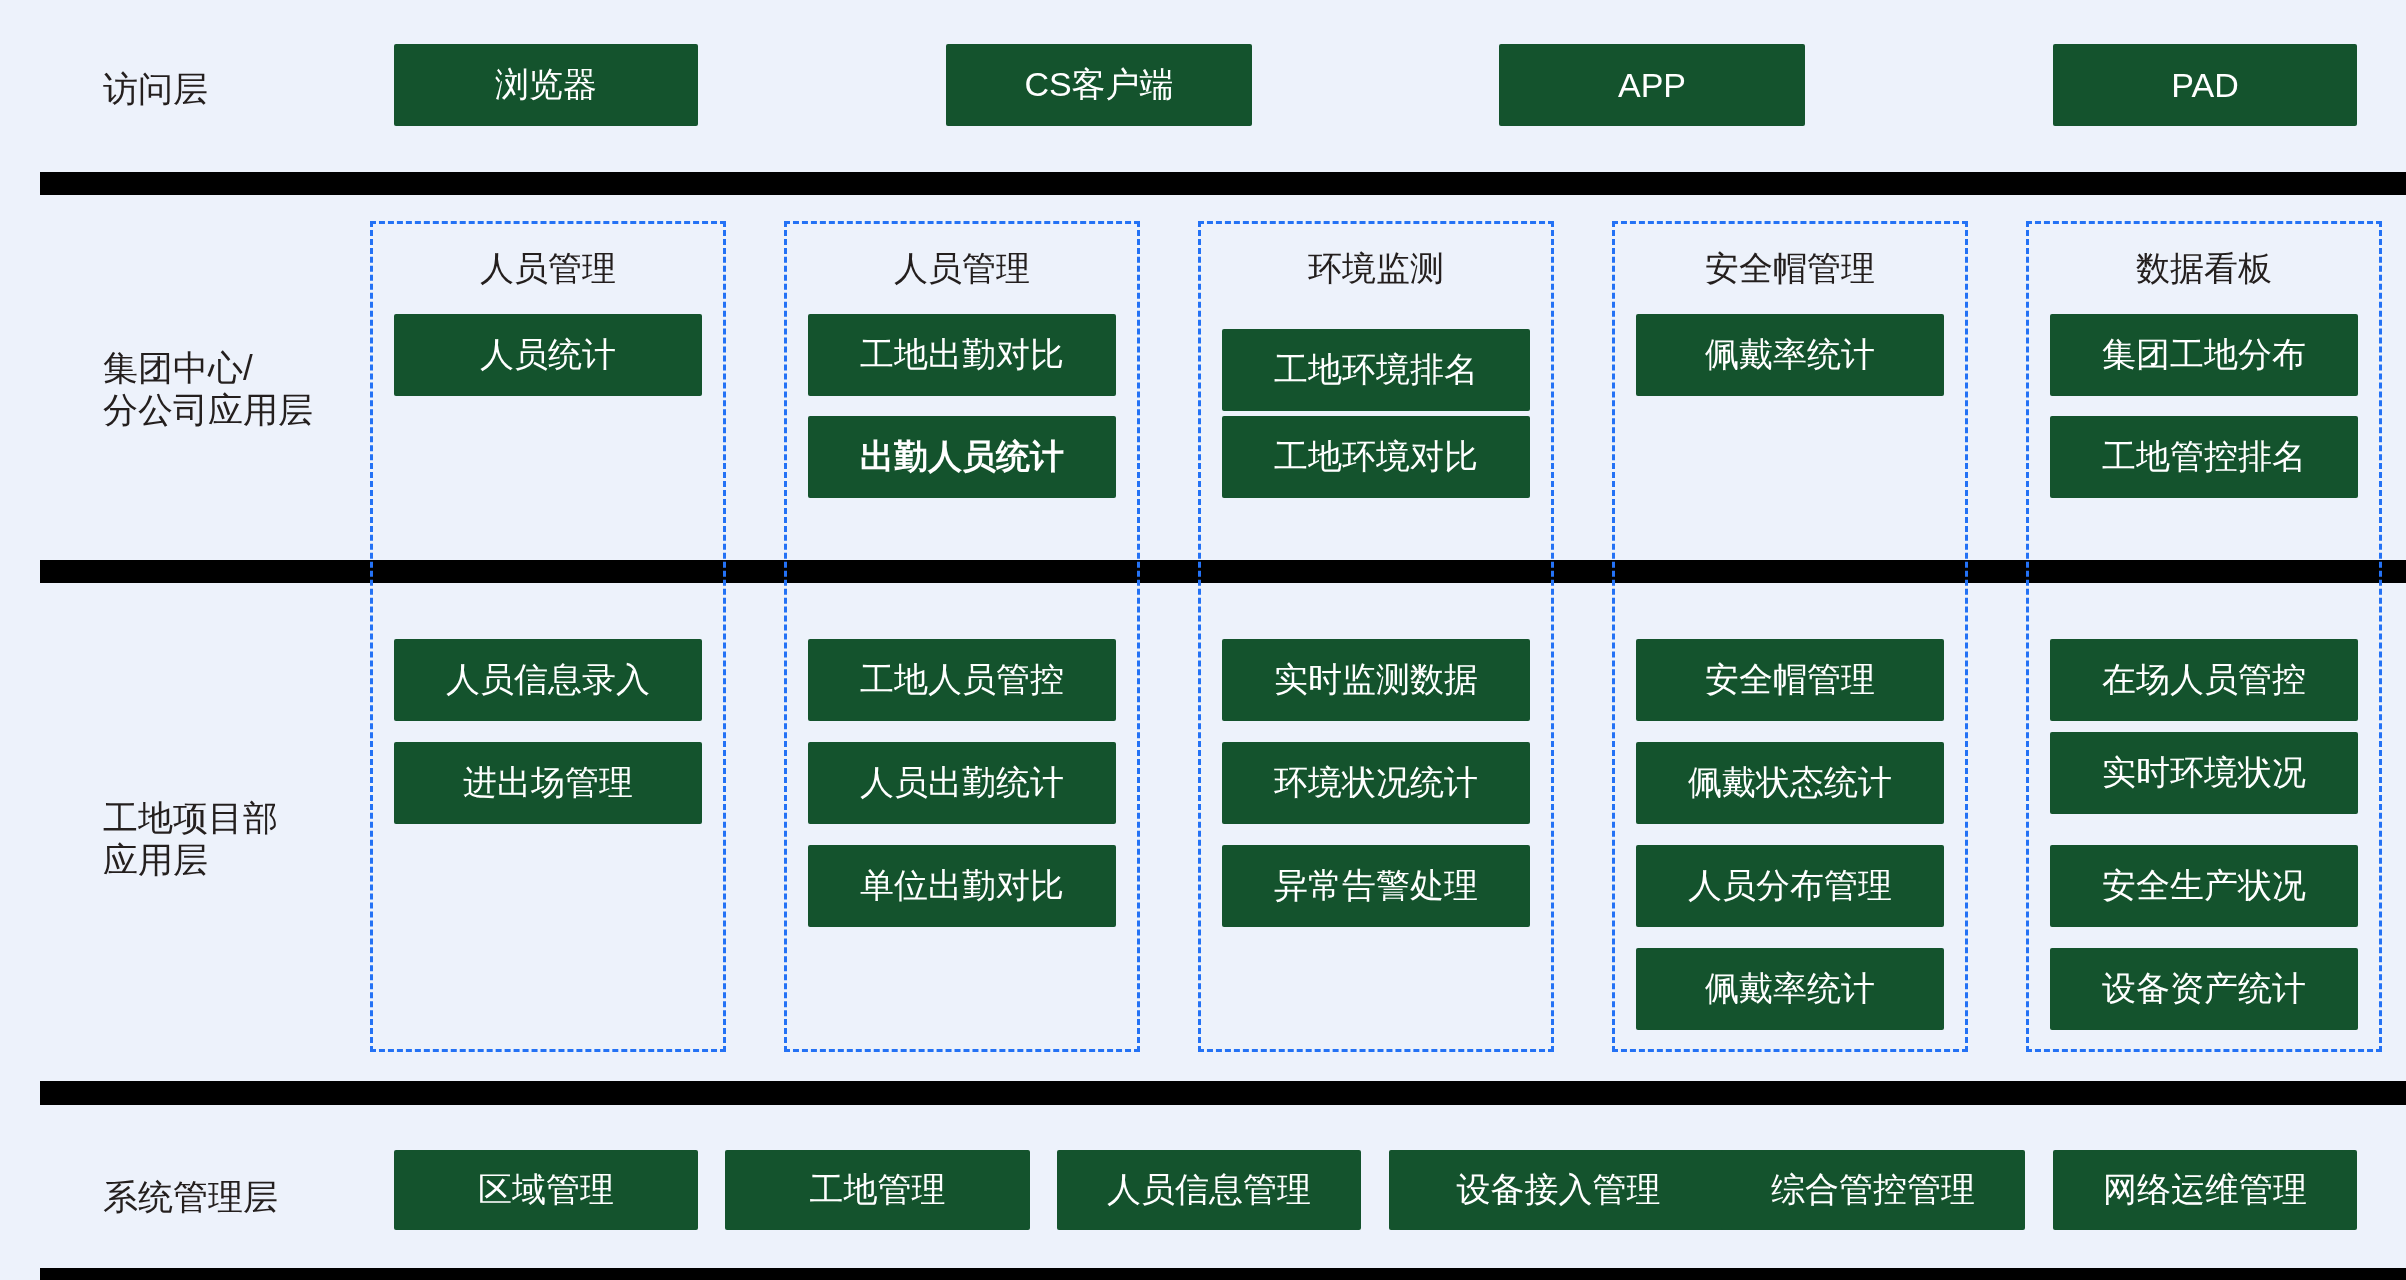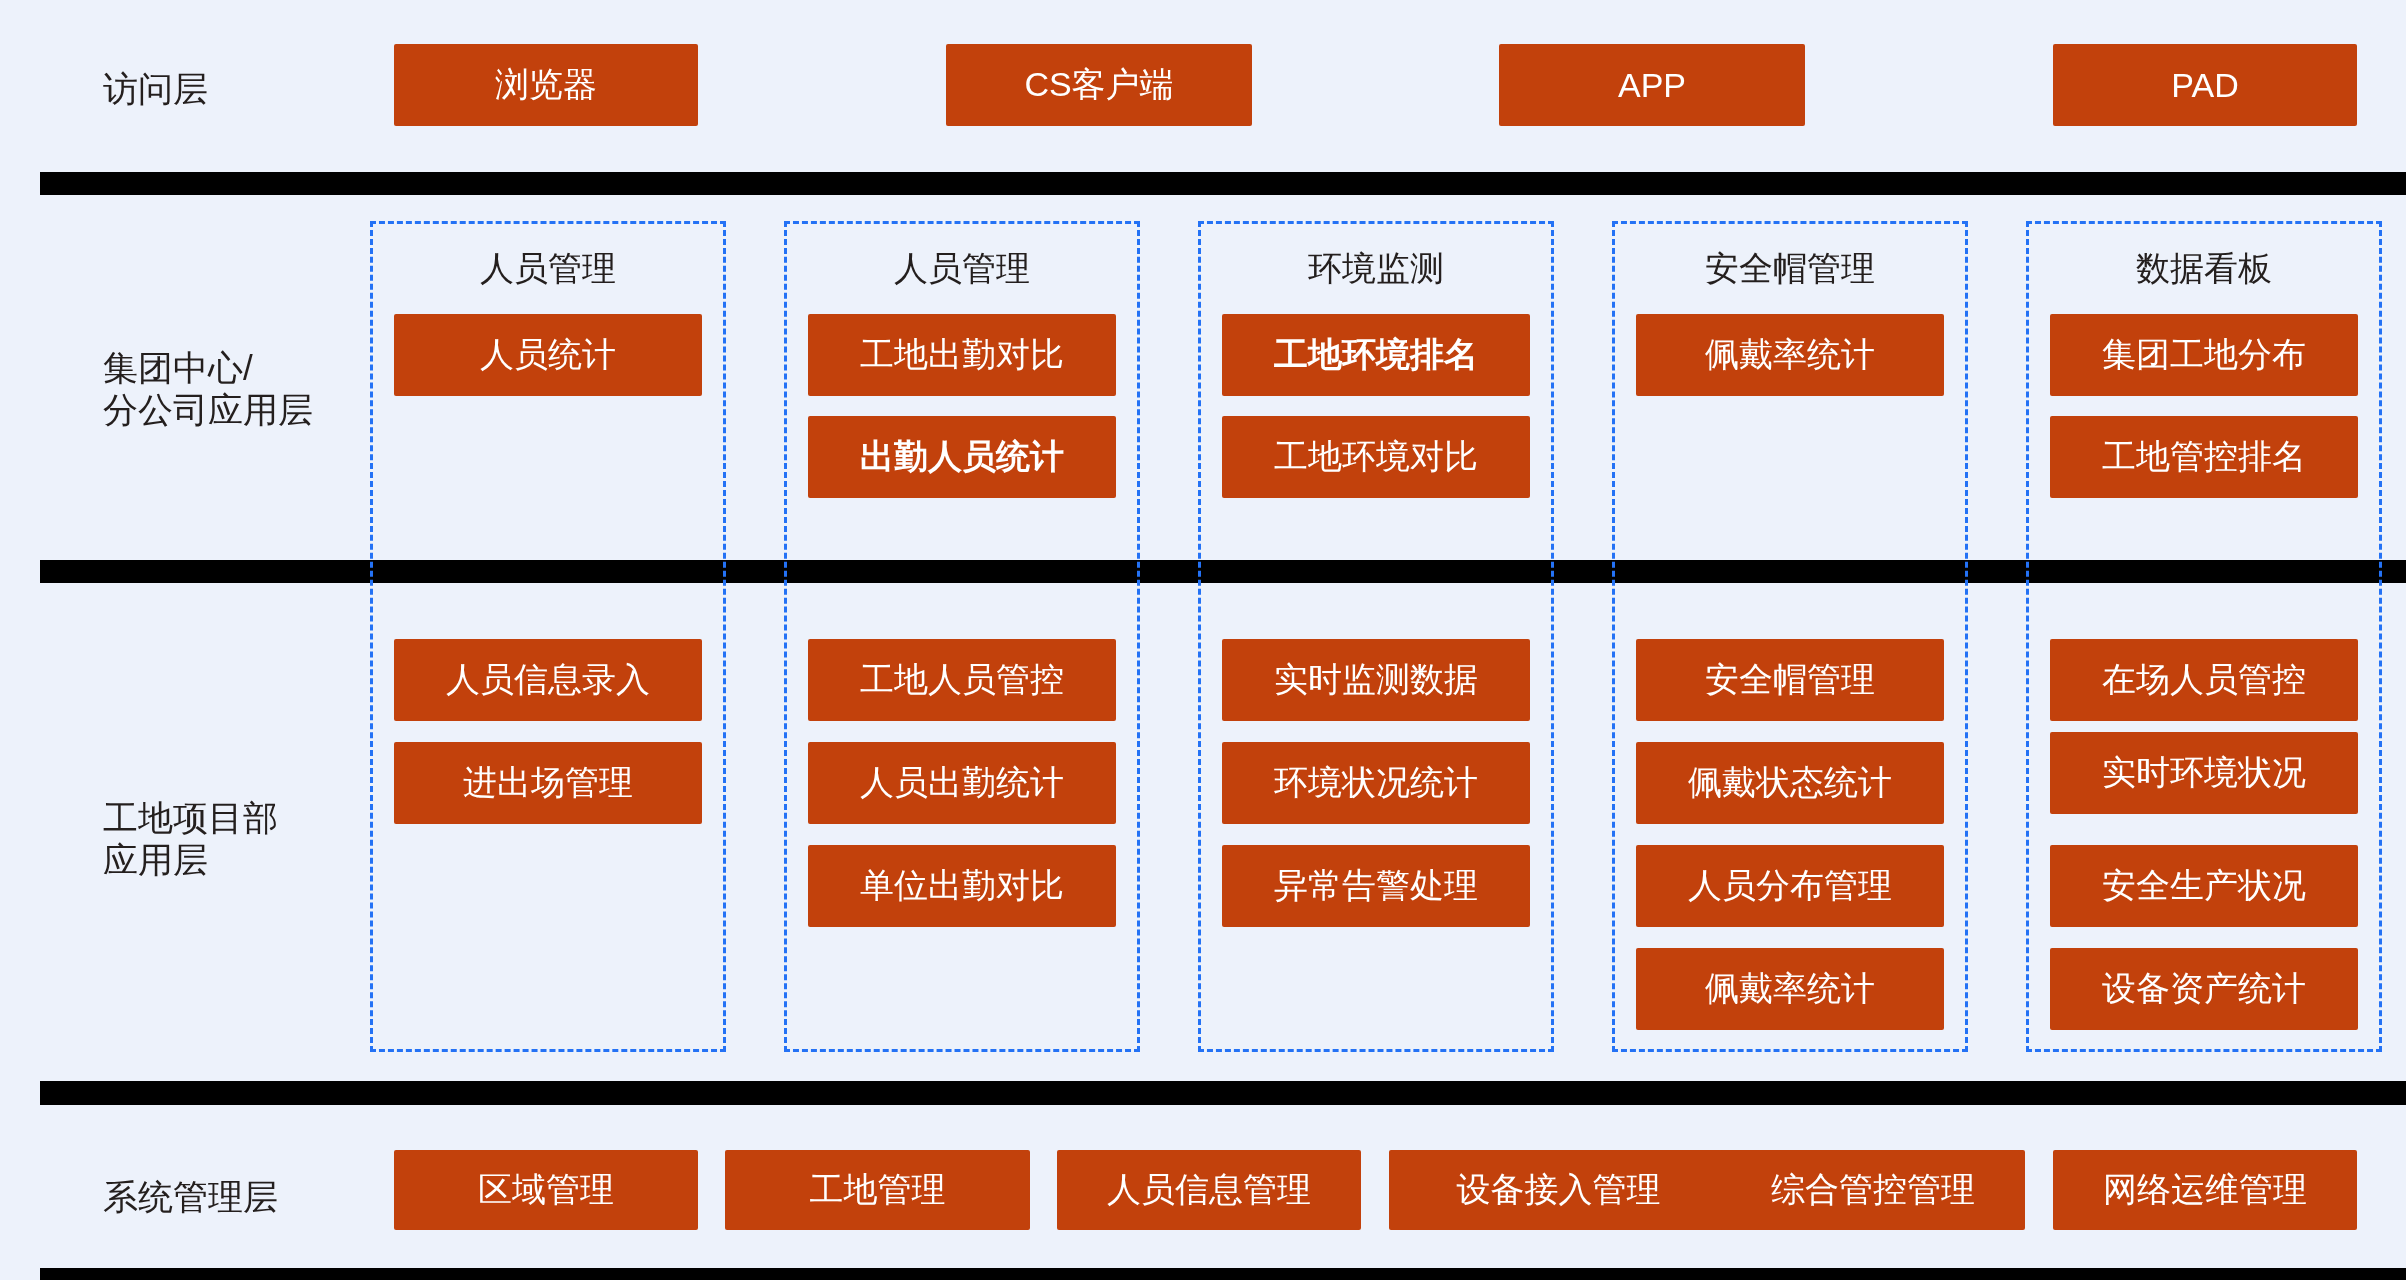--- a/index.html
+++ b/index.html
@@ -6,21 +6,21 @@
   .canvas{
     position:relative;width:2406px;height:1280px;background:#edf2fb;
     font-family:"Liberation Sans","DejaVu Sans",sans-serif;overflow:hidden;margin-left:40px;
   }
   .bar{position:absolute;left:0;width:2406px;background:#000;z-index:1;}
   .side-label{
     position:absolute;left:63px;color:#241f1e;font-size:35px;line-height:42px;
     z-index:2;white-space:nowrap;
   }
   .btn{
-    position:absolute;background:#c2410c;color:#fff;display:flex;align-items:center;
+    position:absolute;background:#14532d;color:#fff;display:flex;align-items:center;
     justify-content:center;font-size:34px;border-radius:2px;z-index:3;white-space:nowrap;
   }
   .top-btn{top:44px;height:82px;}
   .bottom-btn{top:1150px;height:80px;}
   .colbox{
     position:absolute;top:221px;width:356px;height:831px;box-sizing:border-box;
     border:3px dashed #2472f5;z-index:2;background:transparent;
   }
   .col-title{
     position:absolute;top:22px;left:0;right:0;text-align:center;color:#241f1e;
@@ -65,21 +65,21 @@
     <div class="col-title">人员管理</div>
     <div class="btn" style="top:90px;">工地出勤对比</div>
     <div class="btn" style="top:192px;font-weight:bold;">出勤人员统计</div>
     <div class="btn" style="top:415px;">工地人员管控</div>
     <div class="btn" style="top:518px;">人员出勤统计</div>
     <div class="btn" style="top:621px;">单位出勤对比</div>
   </div>
 
   <div class="colbox" style="left:1158px;">
     <div class="col-title">环境监测</div>
-    <div class="btn" style="top:90px;font-weight:bold;">工地环境排名</div>
+    <div class="btn" style="top:105px;">工地环境排名</div>
     <div class="btn" style="top:192px;">工地环境对比</div>
     <div class="btn" style="top:415px;">实时监测数据</div>
     <div class="btn" style="top:518px;">环境状况统计</div>
     <div class="btn" style="top:621px;">异常告警处理</div>
   </div>
 
   <div class="colbox" style="left:1572px;">
     <div class="col-title">安全帽管理</div>
     <div class="btn" style="top:90px;">佩戴率统计</div>
     <div class="btn" style="top:415px;">安全帽管理</div>

